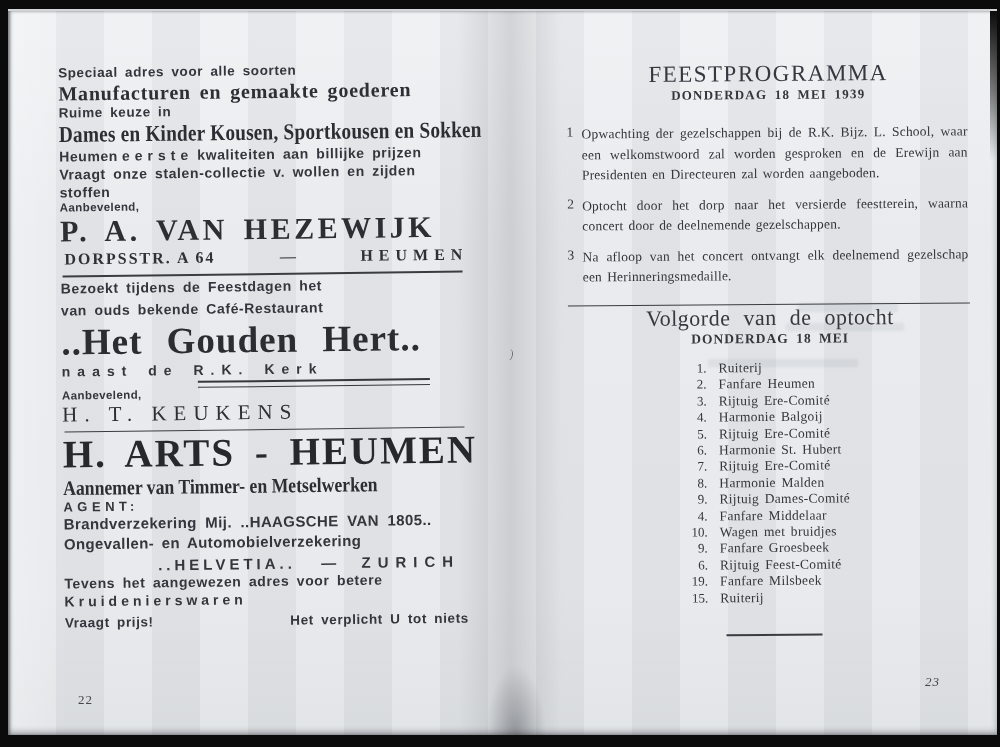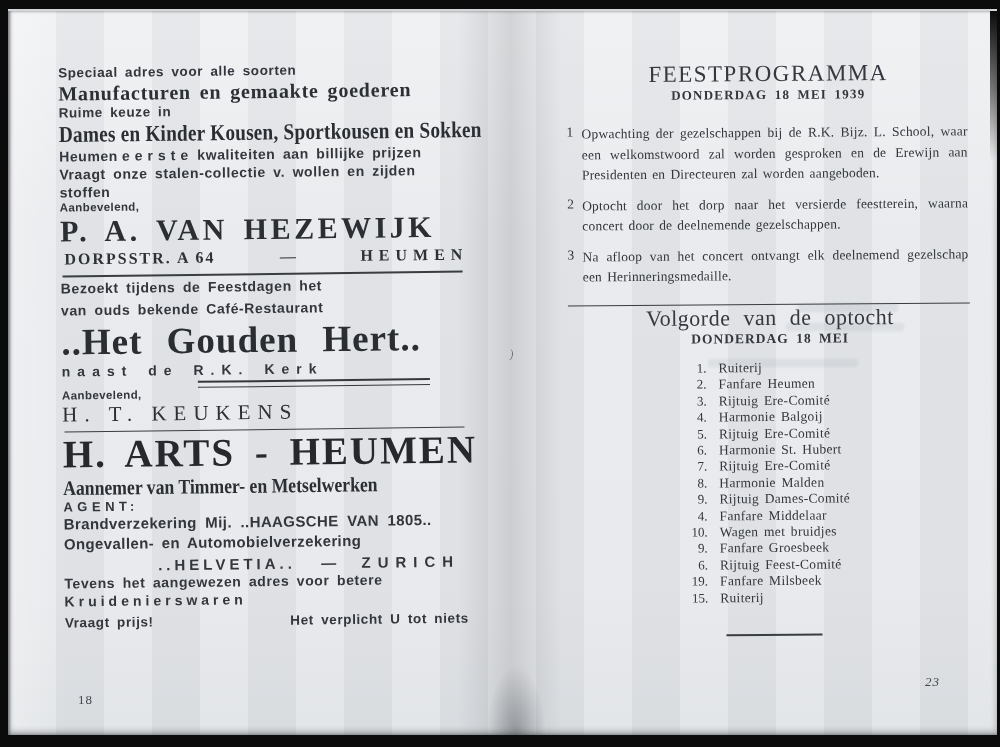--- a/index.html
+++ b/index.html
@@ -152,21 +152,21 @@
         <span class="zurich">ZURICH</span>
       </div>
       <p class="sans s14 grocery1">Tevens het aangewezen adres voor betere</p>
       <p class="sans s14 grocery2">Kruidenierswaren</p>
       <div class="lp-footer">
         <span class="sans s13">Vraagt prijs!</span>
         <span class="sans s13">Het verplicht U tot niets</span>
       </div>
     </div>
   </div>
-  <div class="pagenum pagenum-left">18</div>
+  <div class="pagenum pagenum-left">22</div>
 
   <div class="rp">
     <h1 class="fp-title">FEESTPROGRAMMA</h1>
     <p class="fp-sub">DONDERDAG 18 MEI 1939</p>
 
     <ol class="program">
       <li>
         <span class="prog-num">1</span>
         <span class="prog-text">Opwachting der gezelschappen bij de R.K. Bijz. L. School, waar een welkomstwoord zal worden gesproken en de Erewijn aan Presidenten en Directeuren zal worden aangeboden.</span>
       </li>

